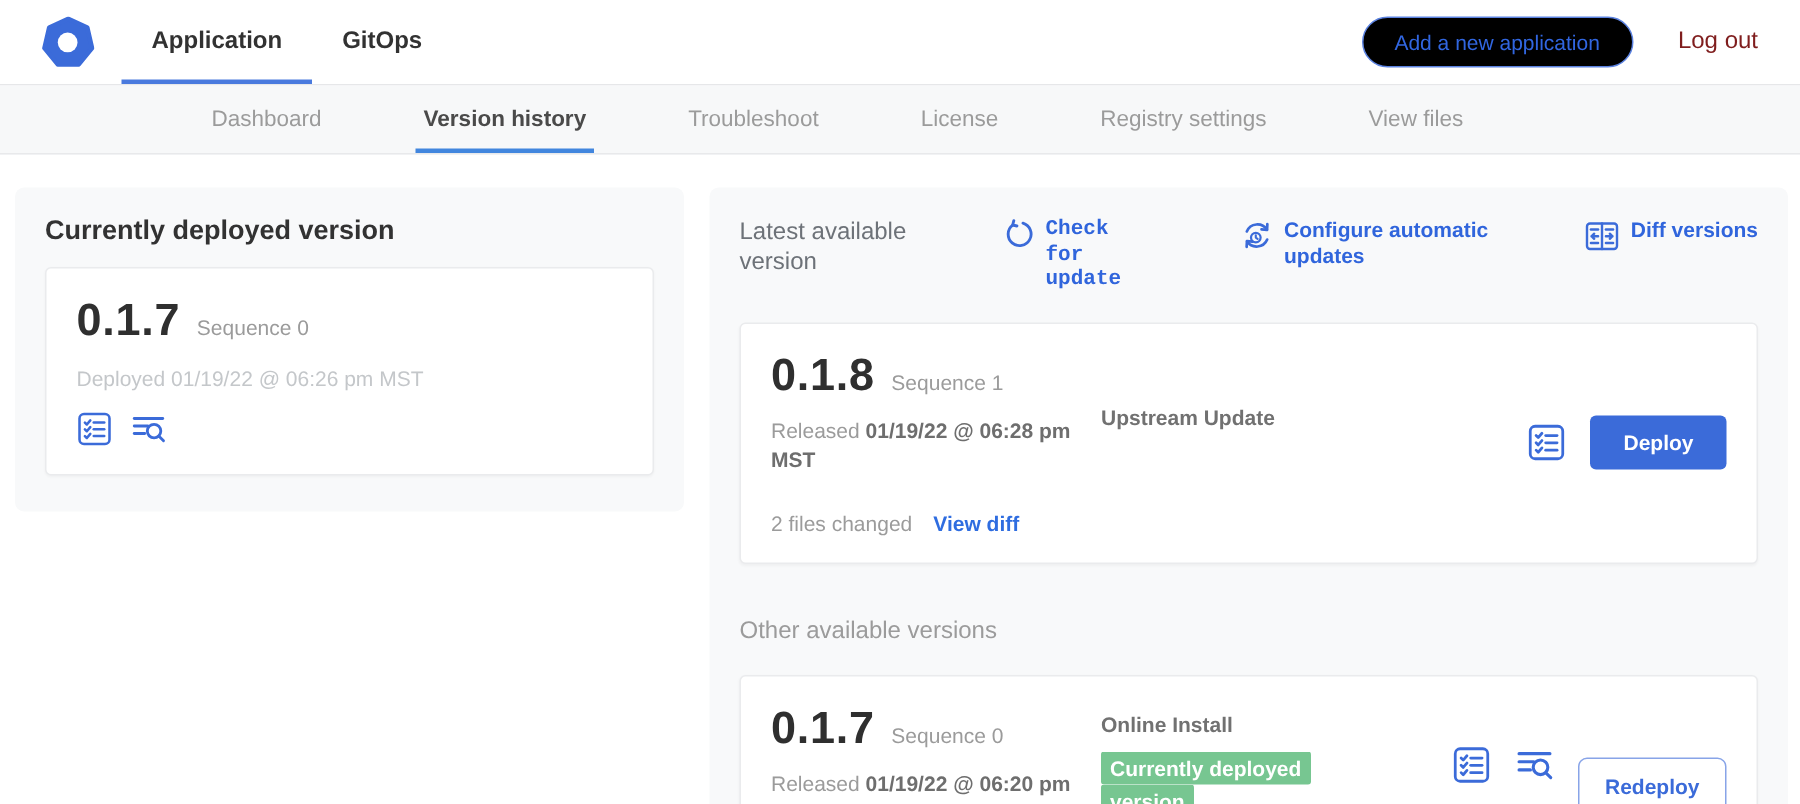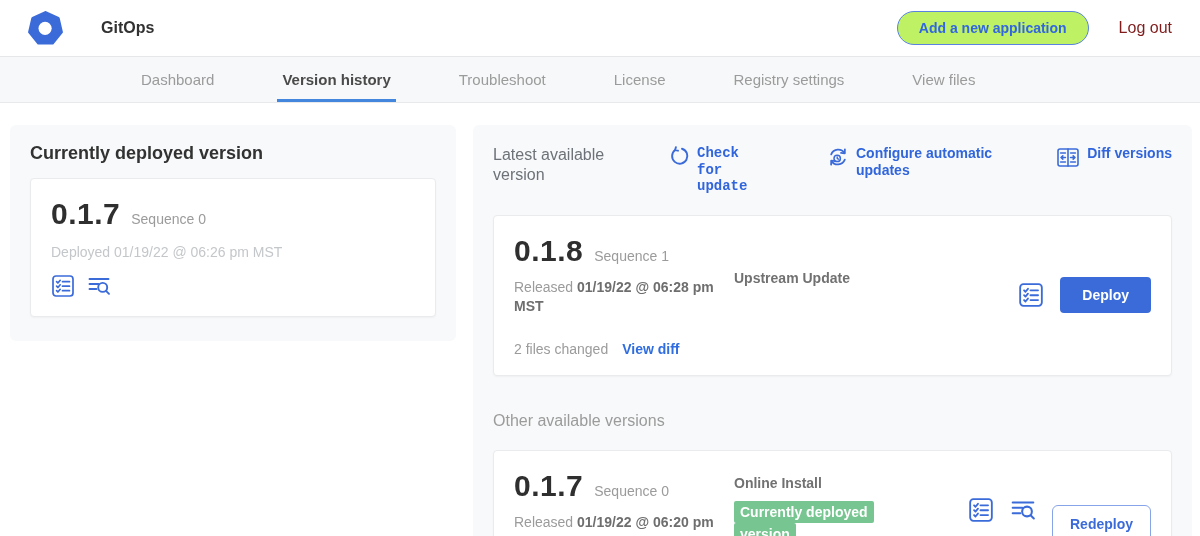--- a/index.html
+++ b/index.html
@@ -16,22 +16,22 @@
   }
   .logo-wrap { display: flex; align-items: center; margin-right: 18px; }
   .nav-tab {
     display: flex; align-items: center; padding: 0 20px;
     font-size: 16px; font-weight: 600; color: #323232; cursor: pointer;
     border-bottom: 3px solid transparent; padding-top: 3px;
   }
   .nav-tab.active { border-bottom-color: #4a7ade; }
   .topnav-spacer { flex: 1; }
   .add-app-btn {
-    align-self: center; background: #bef264; border: 1px solid #5b82e0;
-    color: #3166e0; font-size: 14px; font-weight: 700;
+    align-self: center; background: #000000; border: 1px solid #5b82e0;
+    color: #3166e0; font-size: 14px; font-weight: 400;
     padding: 8px 21px; border-radius: 18px; cursor: pointer;
     font-family: inherit;
   }
   .logout { display: flex; align-items: center; margin-left: 30px; font-size: 16px; color: #7f1d1d; cursor: pointer; text-align: center; }
   
   .subnav {
     height: 46px; background: #f7f8f9; border-bottom: 1px solid #e8e9eb;
     display: flex; align-items: stretch; padding-left: 107px;
   }
   .subnav-item {
@@ -142,20 +142,23 @@
   </defs>
 </svg>
 
 <header class="topnav">
   <div class="logo-wrap">
     <svg width="35" height="35" viewBox="0 0 34 34">
       <polygon points="17,1.5 29.3,7.2 32.4,20.5 23.8,31 10.2,31 1.6,20.5 4.7,7.2" fill="#3b6bd9" stroke="#3b6bd9" stroke-width="3" stroke-linejoin="round"></polygon>
       <circle cx="16.6" cy="16.8" r="6.4" fill="#ffffff"></circle>
     </svg>
   </div>
+  <div class="nav-tab active">
+    <span>Application</span>
+  </div>
   <div class="nav-tab">
     <span>GitOps</span>
   </div>
   <div class="topnav-spacer"></div>
   <button class="add-app-btn">Add a new application</button>
   <div class="logout">Log out</div>
 </header>
 
 <nav class="subnav">
   <div class="subnav-item">Dashboard</div>

